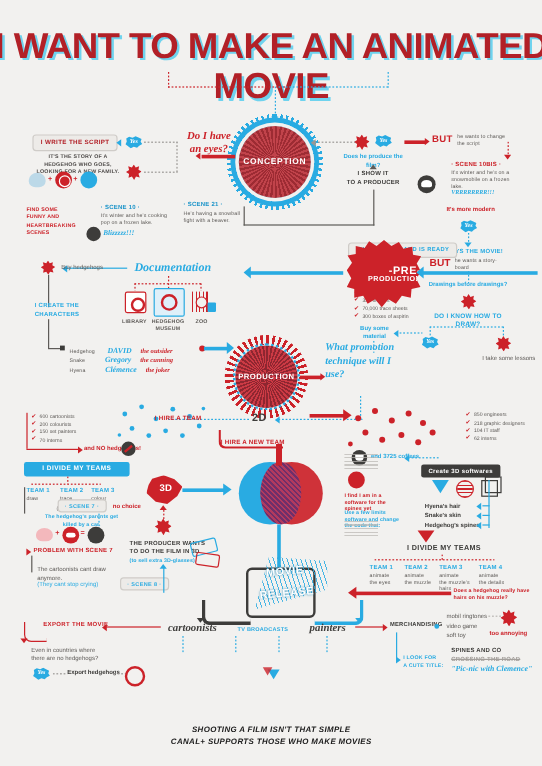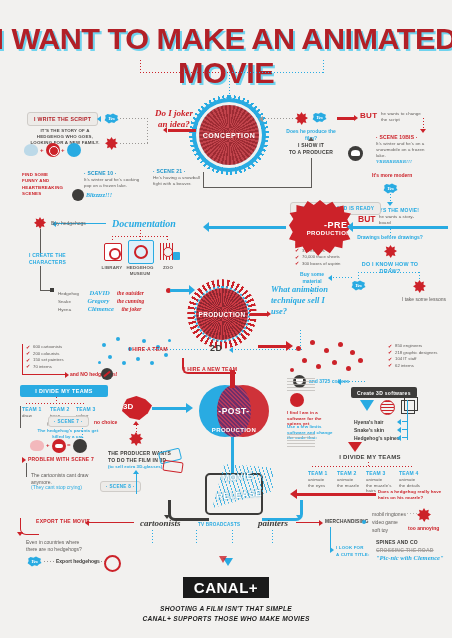--- a/index.html
+++ b/index.html
@@ -199,21 +199,21 @@
   <div class="dot-v red abs" style="left:140px;top:60px;height:13px;"></div>
   <div class="dot-h cyan abs" style="left:232px;top:72px;width:92px;"></div>
   <div class="dot-v cyan abs" style="left:323px;top:60px;height:13px;"></div>
   <div class="dot-v cyan abs" style="left:229px;top:72px;height:26px;"></div>
   <div class="arrow down cyan abs" style="left:226px;top:97px;"></div>
 
   <div class="abs" id="conception">
     <span class="txt">CONCEPTION</span>
   </div>
 
-  <div class="abs script red" style="left:151px;top:108px;width:46px;font-size:9px;line-height:1.25;text-align:center;">Do I joker an idea?</div>
+  <div class="abs script red" style="left:151px;top:108px;width:46px;font-size:9px;line-height:1.25;text-align:center;">Do I have an eyes?</div>
   <div class="fat-r abs" style="left:168px;top:129px;width:28px;"></div>
   <div class="arrow left red abs" style="left:163px;top:127px;"></div>
 
   <div class="yesblob" style="left:104px;top:113px;">
     <span>Yes</span>
   </div>
   <div class="noblob" style="left:105px;top:137px;"></div>
   <div class="dot-h gray abs" style="left:120px;top:118px;width:28px;color:#9a9794;"></div>
   <div class="dot-h gray abs" style="left:120px;top:143px;width:28px;color:#9a9794;"></div>
   <div class="dot-v gray abs" style="left:147px;top:118px;height:26px;color:#9a9794;"></div>
@@ -370,21 +370,21 @@
   <div class="abs" style="left:166px;top:288px;width:5px;height:5px;background:#cc2229;border-radius:50%;"></div>
   <div class="fat-c abs" style="left:170px;top:289px;width:22px;"></div>
   <div class="abs" style="left:189px;top:285px;width:0;height:0;border-left:6px solid #29abe2;border-top:5px solid transparent;border-bottom:5px solid transparent;"></div>
 
   <div class="abs" id="production">
     <span class="txt">PRODUCTION</span>
   </div>
 
   <div class="fat-r abs" style="left:250px;top:313px;width:18px;"></div>
   <div class="arrow right red abs" style="left:267px;top:311px;"></div>
-  <div class="abs script cyan" style="left:271px;top:284px;width:62px;font-size:8.5px;line-height:1.3;">What animation technique sell I use?</div>
+  <div class="abs script cyan" style="left:271px;top:284px;width:62px;font-size:8.5px;line-height:1.3;">What promotion technique will I use?</div>
 
   <div class="dot-v cyan abs" style="left:300px;top:330px;height:19px;"></div>
   <div class="dot-h cyan abs" style="left:232px;top:349px;width:70px;"></div>
   <div class="arrow left cyan abs" style="left:229px;top:347px;"></div>
   <div class="abs" style="left:210px;top:343px;font-size:9px;font-weight:bold;color:#3d3c3a;letter-spacing:.5px;">2D</div>
   <div class="dot-h cyan abs" style="left:140px;top:349px;width:68px;"></div>
 
   <div class="cloud" style="left:98px;top:335px;width:78px;height:32px;">
     <i style="left:4px;top:8px;width:4px;height:4px;background:#29abe2;"></i>
     <i style="left:18px;top:2px;width:4px;height:4px;background:#29abe2;"></i>
@@ -521,45 +521,41 @@
   <div class="abs lbl" style="left:399px;top:483px;color:#5e5b58;">the details</div>
 
   <div class="abs" style="left:290px;top:393px;width:14px;height:14px;background:#cc2229;border-radius:50%;"></div>
   <div class="abs lbl" style="left:287px;top:410px;width:48px;color:#cc2229;font-weight:bold;line-height:1.3;">I find I am in a software for the spines yet</div>
   <div class="abs lbl" style="left:287px;top:424px;width:52px;color:#29abe2;font-weight:bold;line-height:1.3;">Use a few limits software and change the code that:</div>
   <div class="abs" style="left:287px;top:378px;width:28px;height:14px;background:repeating-linear-gradient(to bottom,#b9b6b2 0 1px,transparent 1px 3px);opacity:.7;"></div>
   <div class="abs" style="left:287px;top:434px;width:28px;height:14px;background:repeating-linear-gradient(to bottom,#b9b6b2 0 1px,transparent 1px 3px);opacity:.7;"></div>
 
   <div class="abs" style="left:122px;top:396px;width:30px;height:24px;background:#cc2229;
        clip-path:polygon(16% 12%,48% 0%,78% 14%,100% 40%,86% 72%,58% 100%,26% 92%,0% 62%,6% 34%);"></div>
-  <div class="abs" style="left:123px;top:402px;font-size:8px;font-weight:bold;color:#fff;">3D</div>
+  <div class="abs" style="left:133px;top:402px;font-size:8px;font-weight:bold;color:#fff;">3D</div>
   <div class="fat-c abs" style="left:152px;top:407px;width:36px;"></div>
   <div class="abs" style="left:186px;top:403px;width:0;height:0;border-left:7px solid #29abe2;border-top:5px solid transparent;border-bottom:5px solid transparent;"></div>
 
   <div class="abs lbl5 red" style="left:94px;top:419px;font-weight:bold;">no choice</div>
   <div class="arrow up red abs" style="left:133px;top:421px;"></div>
   <div class="dot-v red abs" style="left:136px;top:425px;height:8px;"></div>
   <div class="redstar" style="left:129px;top:432px;width:14px;height:14px;"></div>
 
   <div class="abs lbl5 cap" style="left:108px;top:450px;color:#3d3c3a;font-weight:bold;">THE PRODUCER WANTS</div>
   <div class="abs lbl5 cap" style="left:108px;top:457px;color:#3d3c3a;font-weight:bold;">TO DO THE FILM IN 3D</div>
   <div class="abs lbl cyan" style="left:108px;top:464px;font-weight:bold;">(to sell extra 3D-glasses)</div>
   <div class="abs" style="left:159px;top:450px;width:20px;height:10px;border:1.4px solid #29abe2;border-radius:2px;transform:rotate(-14deg);"></div>
   <div class="abs" style="left:163px;top:461px;width:18px;height:9px;border:1.4px solid #cc2229;border-radius:2px;transform:rotate(8deg);"></div>
   <div class="ln v c abs" style="left:136px;top:472px;height:22px;"></div>
   <div class="arrow up cyan abs" style="left:133px;top:470px;"></div>
 
   <div class="abs" id="postprod">
     <span class="c1"></span>
       <span class="c2"></span>
       <span class="ov"></span>
-    <span class="txt">
-      <span class="l1">-POST-</span><br>
-      <span class="l2">PRODUCTION</span>
-    </span>
   </div>
   <div class="abs" style="left:230px;top:370px;width:5px;height:18px;background:#cc2229;"></div>
   <div class="abs" style="left:231px;top:437px;width:3px;height:36px;background:#29abe2;"></div>
 
   <div class="abs" id="release">
     <span class="bg"></span>
     <span class="rays"></span>
     <span class="txt">
       <span class="l1">MOVIE</span><br>
       <span class="l2">RELEASE</span>
@@ -615,21 +611,18 @@
   <div class="arrow right cyan abs" style="left:330px;top:547px;"></div>
   <div class="abs lbl cap cyan" style="left:336px;top:545px;font-weight:bold;">I LOOK FOR</div>
   <div class="abs lbl cap cyan" style="left:336px;top:552px;font-weight:bold;">A CUTE TITLE:</div>
   <div class="abs lbl5 cap" style="left:376px;top:539px;color:#3d3c3a;font-weight:bold;">SPINES AND CO</div>
   <div class="abs lbl5 cap" style="left:376px;top:547px;color:#a39f9b;font-weight:bold;text-decoration:line-through;">CROSSING THE ROAD</div>
   <div class="abs script cyan" style="left:376px;top:554px;font-size:6.5px;">"Pic-nic with Clemence"</div>
 
   <div class="abs" style="left:223px;top:558px;width:0;height:0;border-left:5px solid transparent;border-right:5px solid transparent;border-top:8px solid #29abe2;"></div>
   <div class="abs" style="left:219px;top:556px;width:0;height:0;border-left:4px solid transparent;border-right:4px solid transparent;border-top:7px solid #cc2229;opacity:.8;"></div>
 
-  <div class="abs" id="canal">
-    <span class="t">CANAL+</span>
-  </div>
   <div class="abs" id="footer">
     <span>SHOOTING A FILM ISN'T THAT SIMPLE</span><br>
     <span>CANAL+ SUPPORTS THOSE WHO MAKE MOVIES</span>
   </div>
 
 </div>
 
 </body></html>

